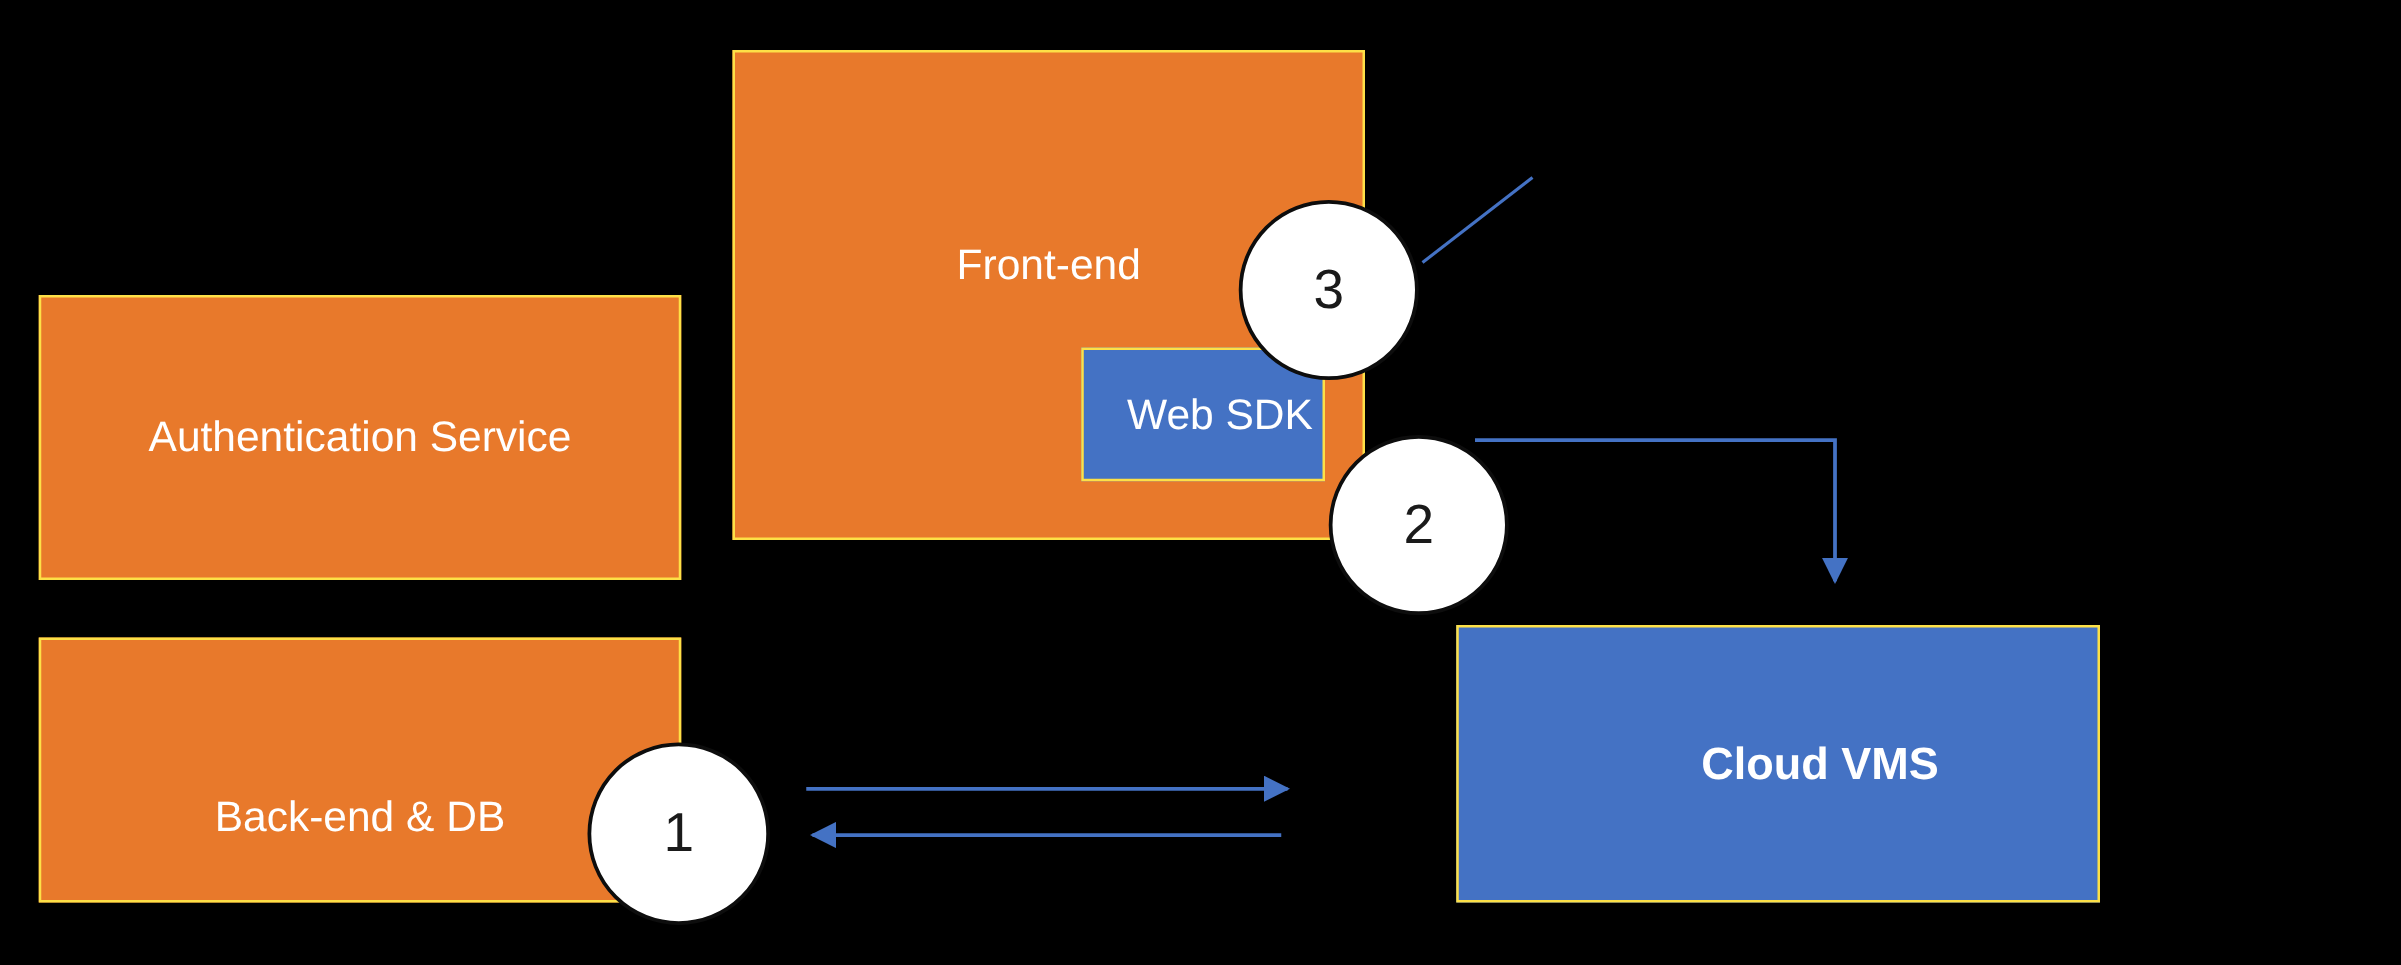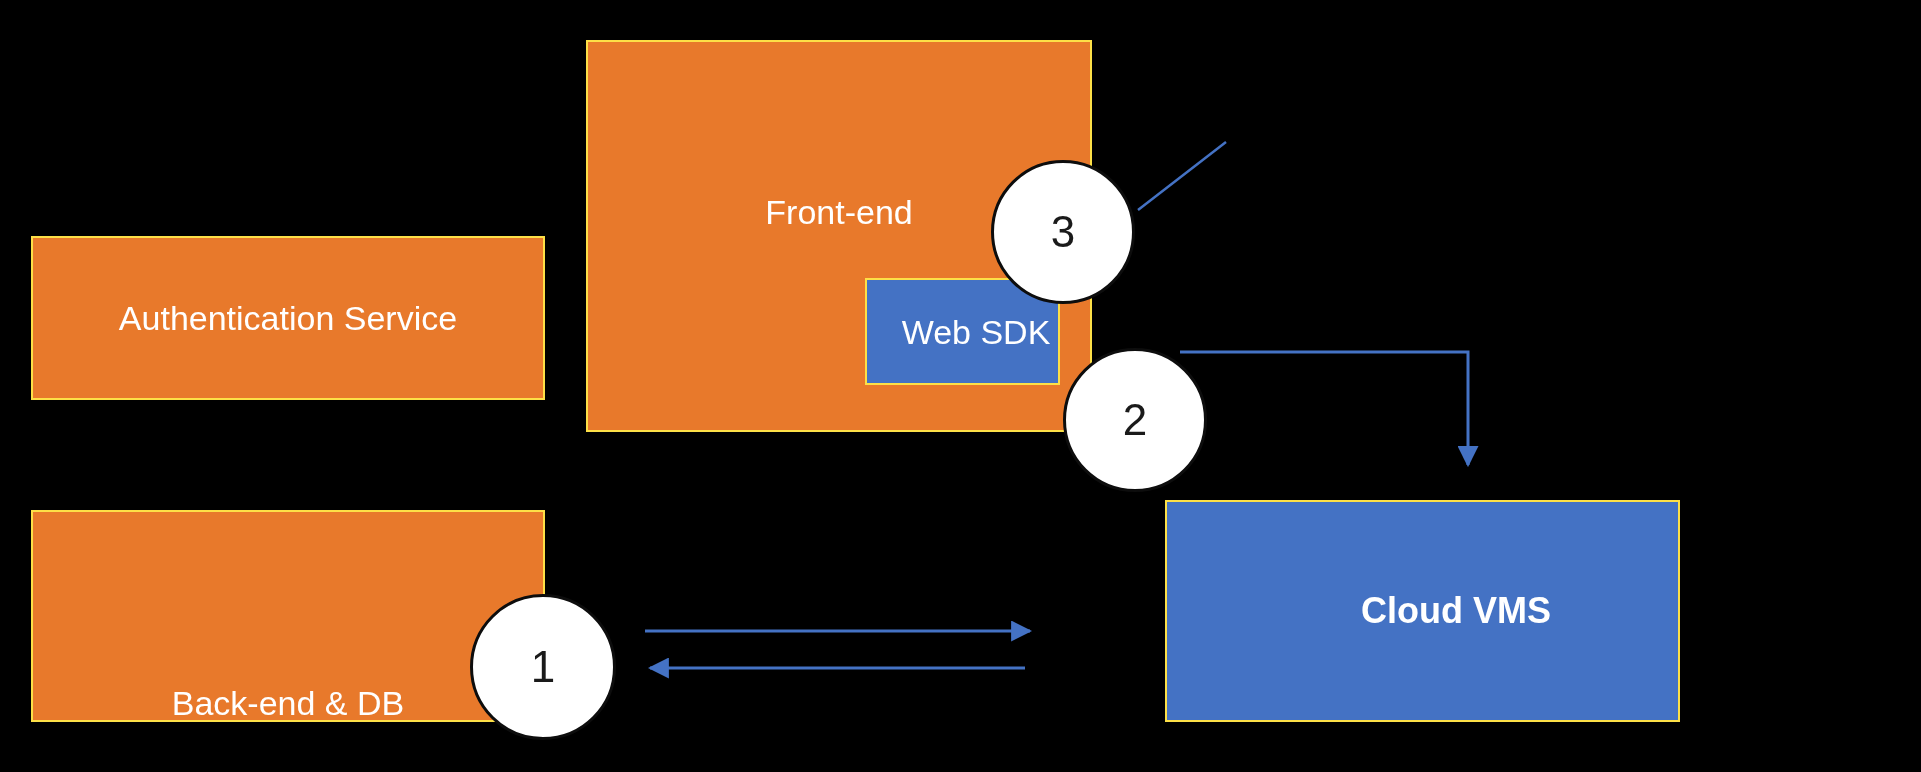--- a/index.html
+++ b/index.html
@@ -31,21 +31,21 @@
     color: #ffffff;
     white-space: nowrap;
     line-height: 1;
   }
 
   
   #front-end-box { align-items: flex-start; justify-content: center; }
   #front-end-box > .box-label { margin-top: 153px; }
 
   
-  #back-end-box { align-items: flex-end; justify-content: center; }
+  #back-end-box { align-items: center; justify-content: center; }
   #back-end-box > .box-label { margin-top: 75px; }
 
   .callout {
     position: absolute;
     box-sizing: border-box;
     border-radius: 50%;
     background: #ffffff;
     border: 3px solid #0d0d0d;
     display: flex;
     align-items: center;
@@ -62,21 +62,21 @@
     width: 1921px;
     height: 772px;
     pointer-events: none;
   }
 </style>
 </head>
 <body>
 
 <div id="canvas">
 
-  <div class="box box-orange" id="authentication-service-box" style="left: 31px; top: 236px; width: 514px; height: 164px; background: rgb(232, 121, 43);">
+  <div class="box box-orange" id="authentication-service-box" style="left: 31px; top: 236px; width: 514px; height: 228px; background: rgb(232, 121, 43);">
     <span class="box-label" style="font-size: 34px; color: rgb(255, 255, 255); font-weight: 400;">Authentication Service</span>
   </div>
 
   <div class="box box-orange" id="front-end-box" style="left: 586px; top: 40px; width: 506px; height: 392px; background: rgb(232, 121, 43);">
     <span class="box-label" style="font-size: 34px; color: rgb(255, 255, 255); font-weight: 400;">Front-end</span>
   </div>
 
   <div class="box box-blue" id="web-sdk-box" style="left: 865px; top: 278px; width: 195px; height: 107px; background: rgb(68, 114, 196);">
     <span class="box-label" style="font-size: 34px; color: rgb(255, 255, 255); font-weight: 400;">Web SDK</span>
   </div>

